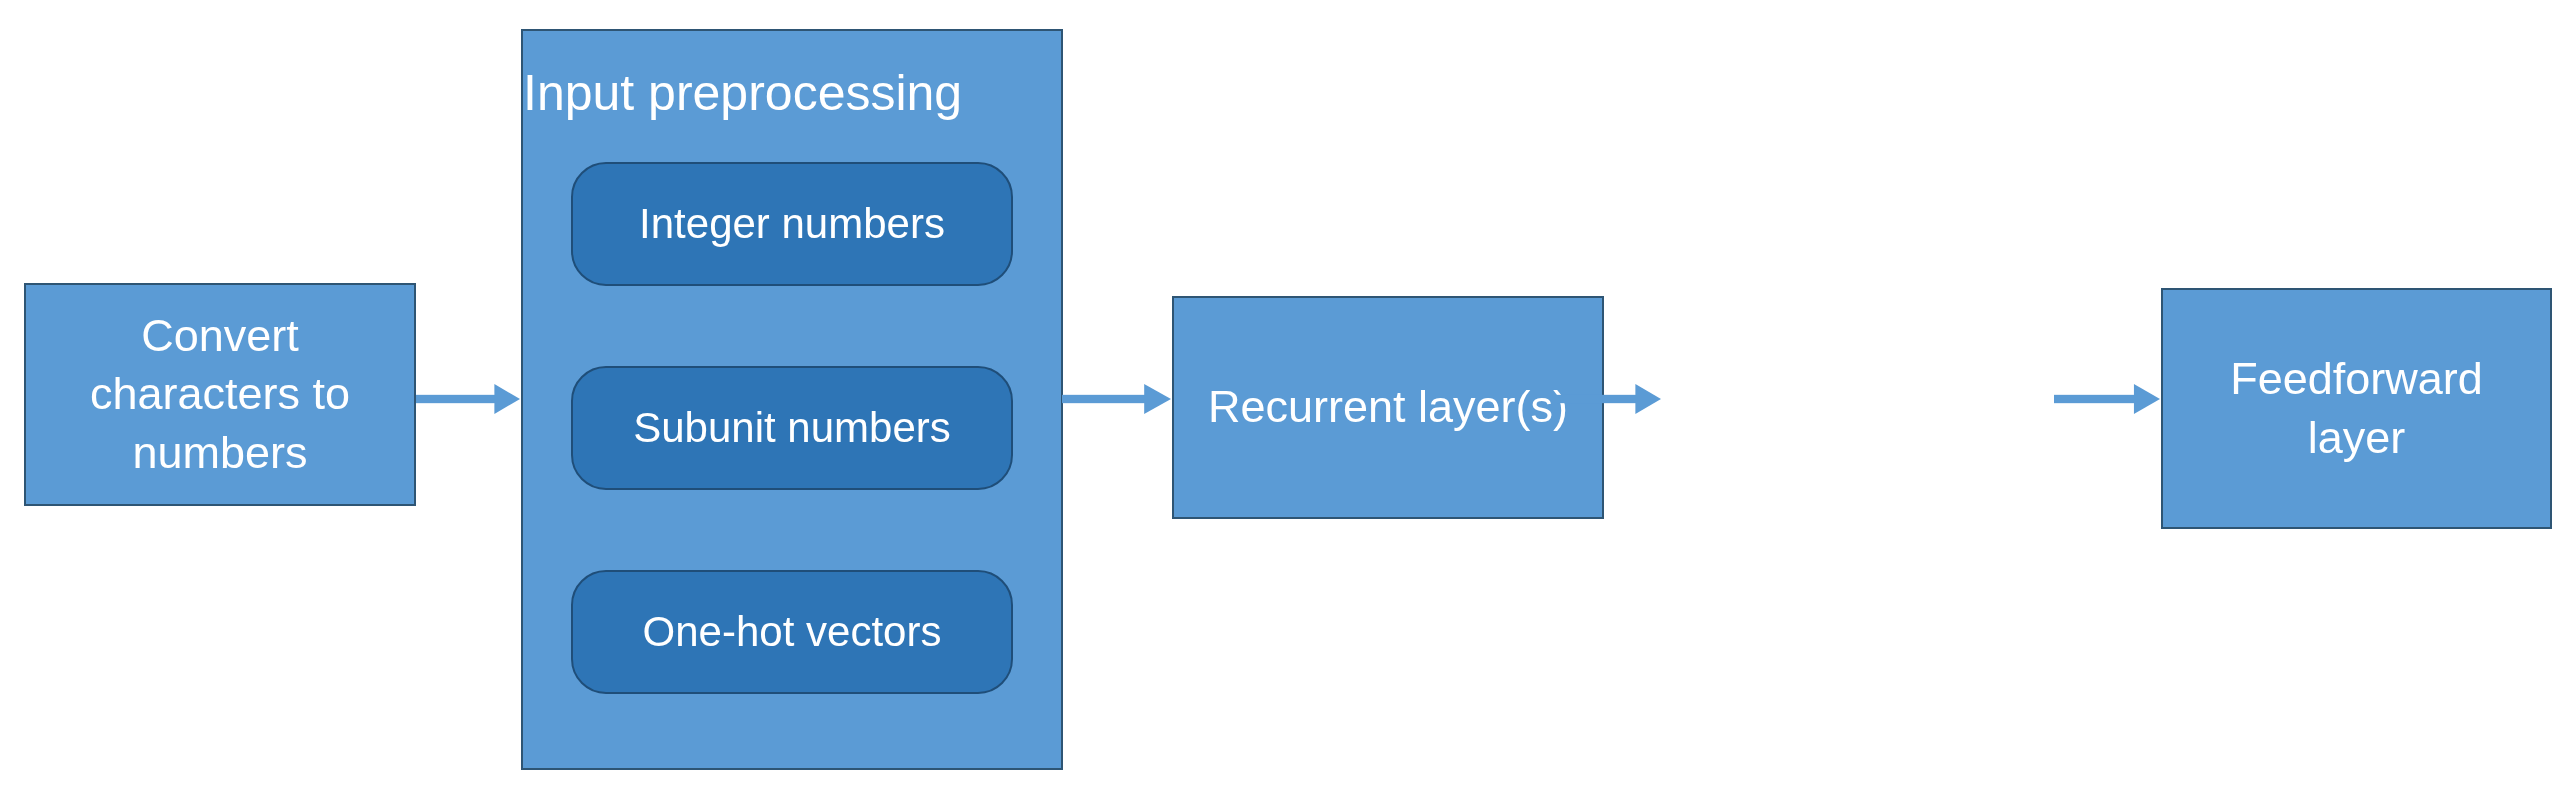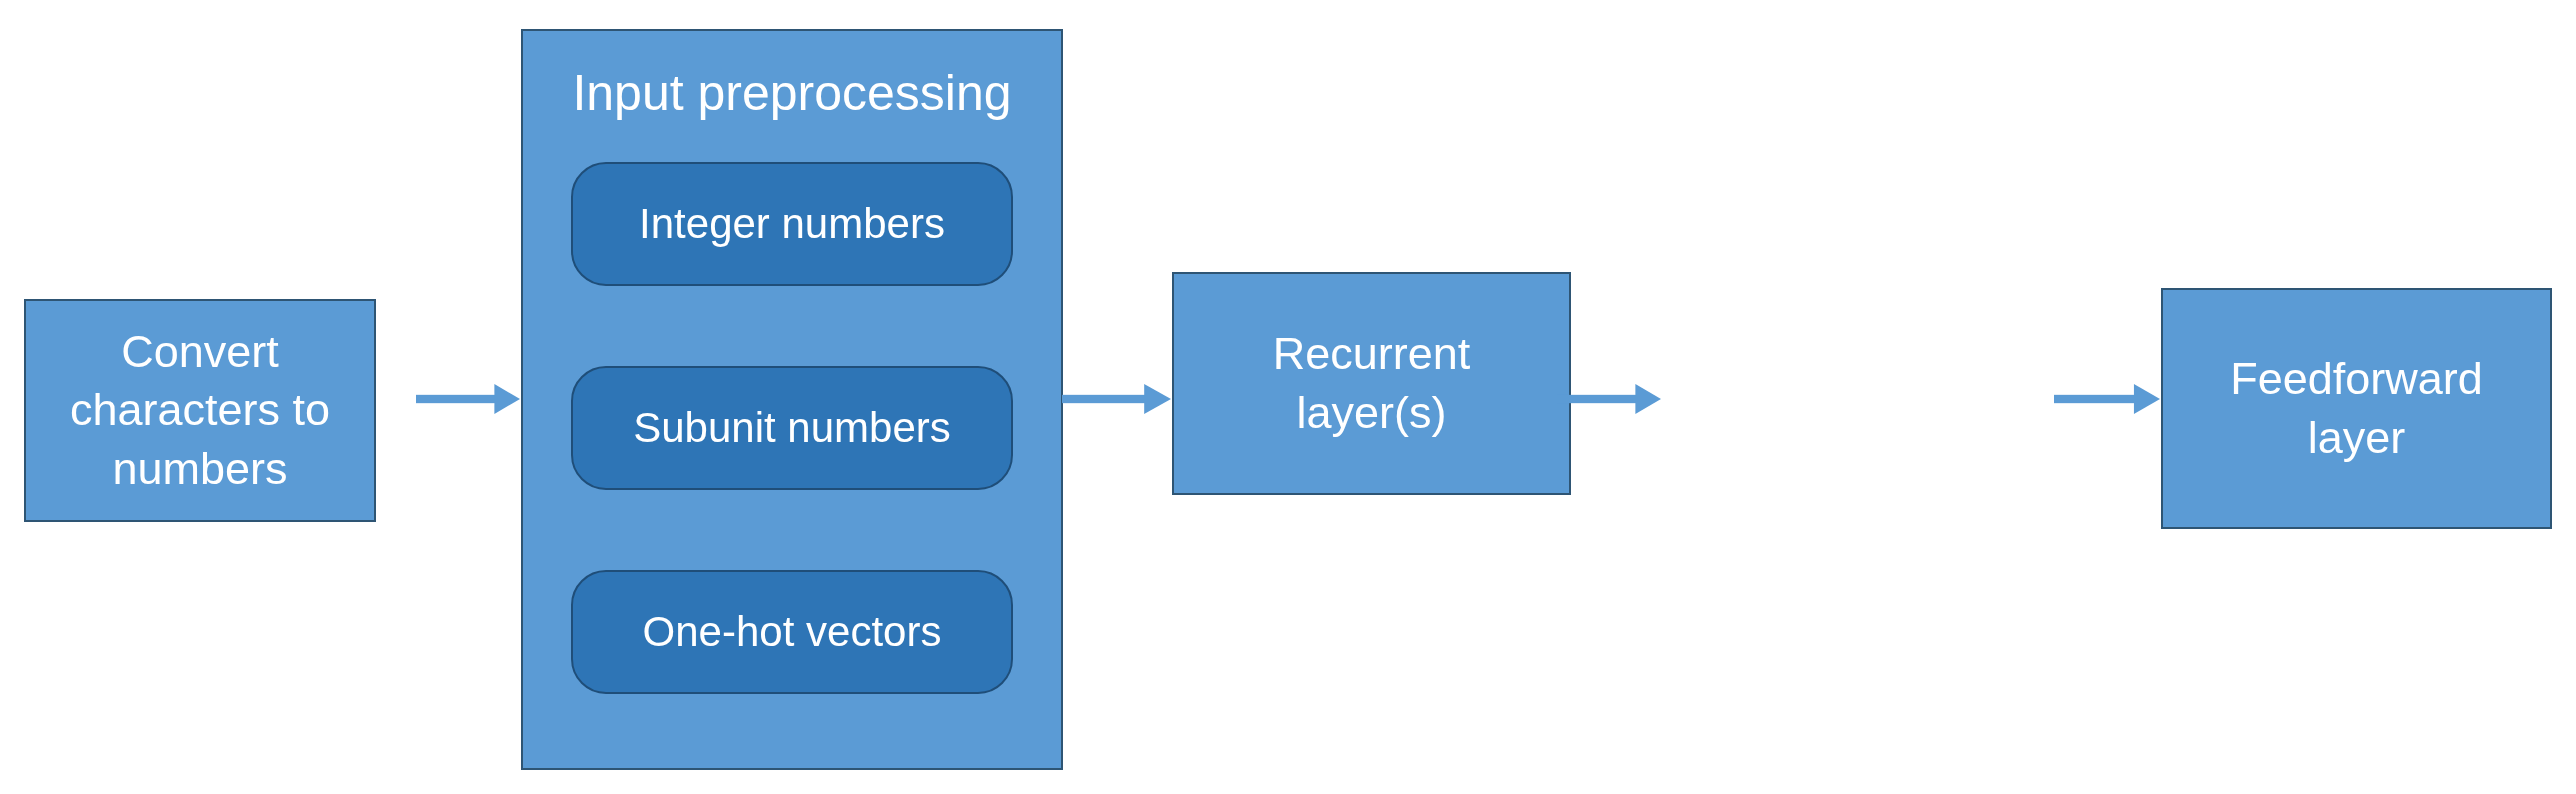--- a/index.html
+++ b/index.html
@@ -25,39 +25,38 @@
     align-items: center;
     justify-content: center;
     text-align: center;
   }
   .node-label {
     font-size: 45px;
     line-height: 1.3;
     padding: 0 25px;
   }
   
-  .box-convert     { left: 24px;   top: 299px; width: 352px; height: 223px; }
-  .box-recurrent   { left: 1172px; top: 272px; width: 399px; height: 223px; justify-content: flex-end; }
+  .box-convert     { left: 24px;   top: 283px; width: 392px; height: 223px; }
+  .box-recurrent   { left: 1172px; top: 296px; width: 432px; height: 223px; }
   .box-attention   { left: 1662px; top: 288px; width: 393px; height: 223px; }
   .box-feedforward { left: 2161px; top: 288px; width: 391px; height: 241px; }
 
   
   .group {
     position: absolute;
     box-sizing: border-box;
     left: 521px; top: 29px; width: 542px; height: 741px;
     background: var(--node-fill, #5B9BD5);
     border: 2.5px solid var(--node-border, #2E5574);
     color: var(--text, #ffffff);
   }
   .group-title {
     position: absolute;
     left: 0; right: 0;
     top: 35px;
-    text-align: center;
     font-size: 50px;
     line-height: 1.1;
     white-space: nowrap;
   }
   .subnode {
     position: absolute;
     box-sizing: border-box;
     left: 48px;              
     width: 442px;
     height: 124px;

